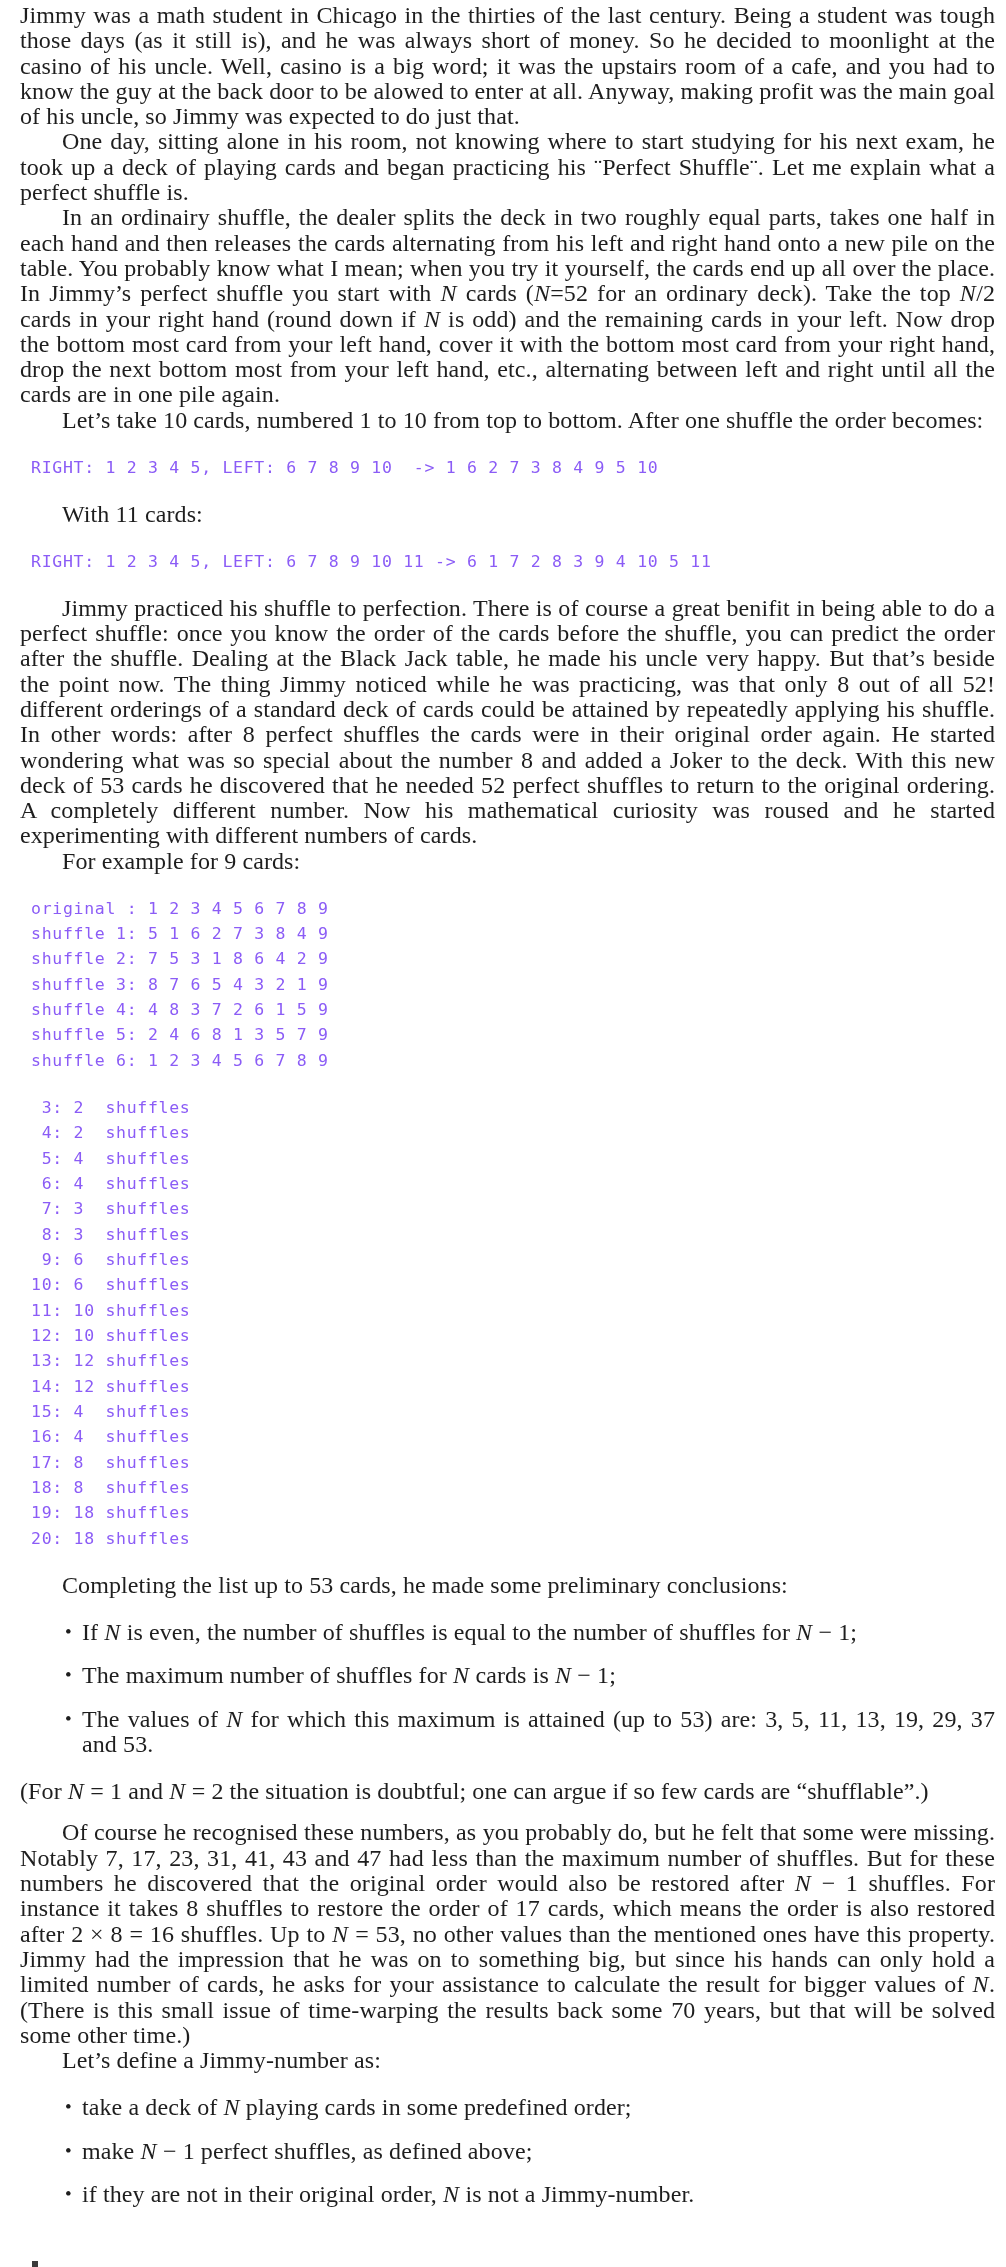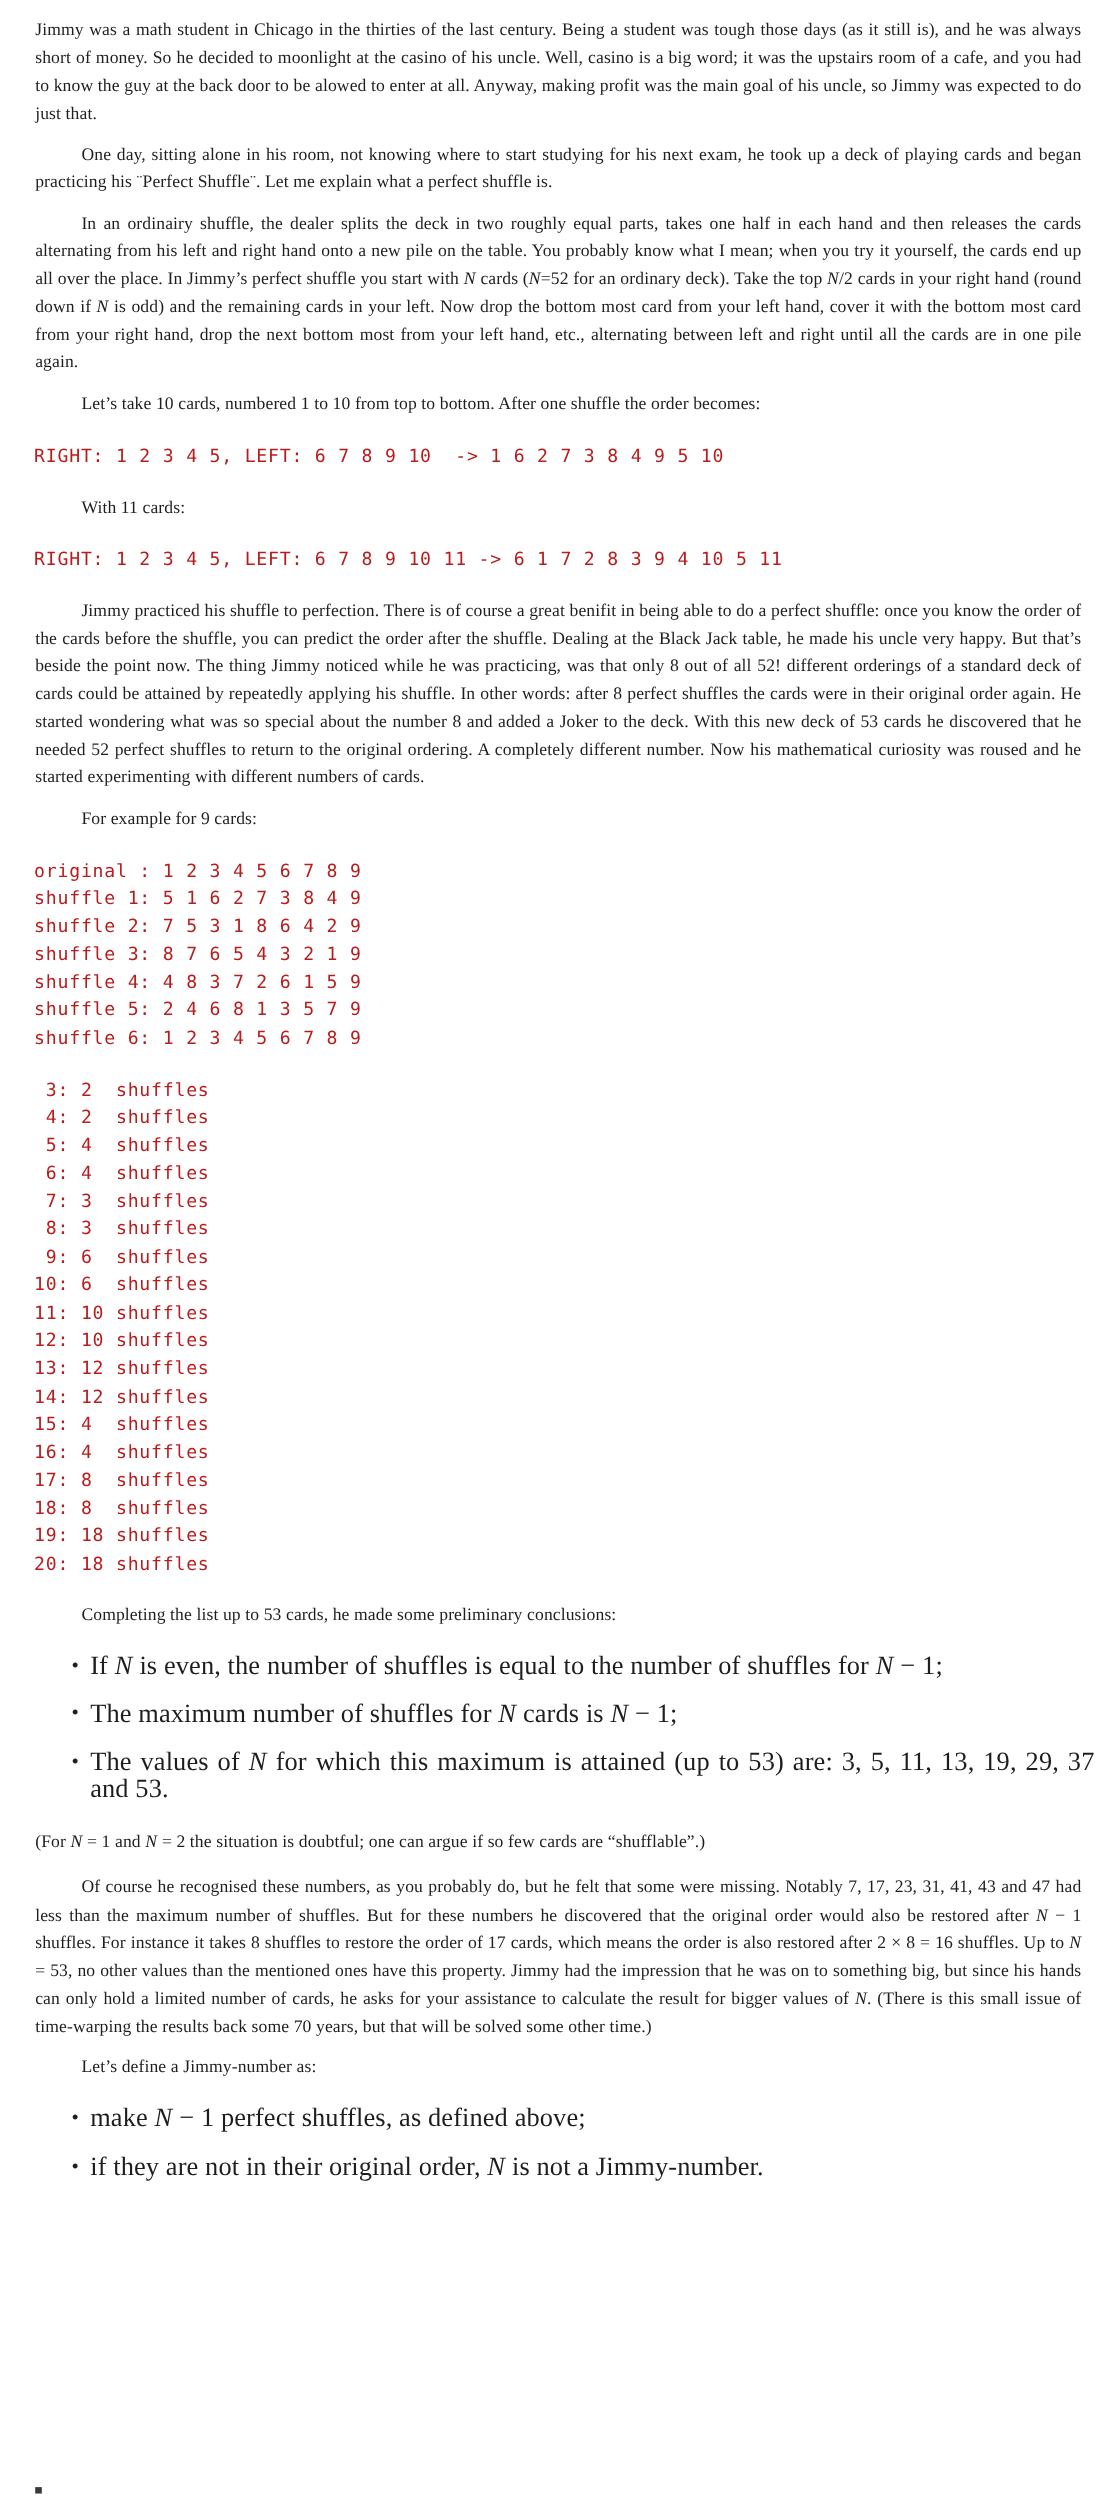--- a/index.html
+++ b/index.html
@@ -9,43 +9,43 @@
     background: #ffffff;
     overflow: hidden;
     position: relative;
   }
   .doc {
     padding: 3px 11px 0 20px;
     color: #1e1e1e;
   }
   .para {
     font-family: "Liberation Serif", serif;
-    font-size: 16px;
+    font-size: 24px;
     line-height: 25.3px;
     text-align: justify;
     text-indent: 42px;
-    margin: 12px;
+    margin: 0;
     letter-spacing: 0.1px;
   }
   .para.noindent { text-indent: 0; }
   .para.space-before { margin-top: 16px; }
   .para i, .bullets i {
     font-style: italic;
     font-family: "Liberation Serif", serif;
     letter-spacing: 0.3px;
   }
   .codeblock {
     font-family: "DejaVu Sans Mono", monospace;
     font-size: 16.5px;
     line-height: 25.35px;
     letter-spacing: 0.7px;
     white-space: pre;
     margin: 21.7px 0;
     padding-left: 11px;
-    color: #b91c1c;
+    color: #8b5cf6;
   }
   .bullets {
     list-style: none;
     margin: 22px 0;
     padding: 0;
     font-family: "Liberation Serif", serif;
     font-size: 24px;
     line-height: 25.3px;
     text-align: justify;
     letter-spacing: 0.1px;
@@ -113,17 +113,18 @@
     <p class="para">Completing the list up to 53 cards, he made some preliminary conclusions:</p>
     <ul class="bullets">
       <li>If <i>N</i> is even, the number of shuffles is equal to the number of shuffles for <i>N</i> − 1;</li>
       <li>The maximum number of shuffles for <i>N</i> cards is <i>N</i> − 1;</li>
       <li>The values of <i>N</i> for which this maximum is attained (up to 53) are: 3, 5, 11, 13, 19, 29, 37 and 53.</li>
     </ul>
     <p class="para noindent">(For <i>N</i> = 1 and <i>N</i> = 2 the situation is doubtful; one can argue if so few cards are “shufflable”.)</p>
     <p class="para space-before">Of course he recognised these numbers, as you probably do, but he felt that some were missing. Notably 7, 17, 23, 31, 41, 43 and 47 had less than the maximum number of shuffles. But for these numbers he discovered that the original order would also be restored after <i>N</i> − 1 shuffles. For instance it takes 8 shuffles to restore the order of 17 cards, which means the order is also restored after 2 × 8 = 16 shuffles. Up to <i>N</i> = 53, no other values than the mentioned ones have this property. Jimmy had the impression that he was on to something big, but since his hands can only hold a limited number of cards, he asks for your assistance to calculate the result for bigger values of <i>N</i>. (There is this small issue of time-warping the results back some 70 years, but that will be solved some other time.)</p>
     <p class="para">Let’s define a Jimmy-number as:</p>
     <ul class="bullets">
+      <li>take a deck of <i>N</i> playing cards in some predefined order;</li>
       <li>make <i>N</i> − 1 perfect shuffles, as defined above;</li>
       <li>if they are not in their original order, <i>N</i> is not a Jimmy-number.</li>
     </ul>
   </main>
 <div class="next-line-fragment"></div>
 
 </body></html>

